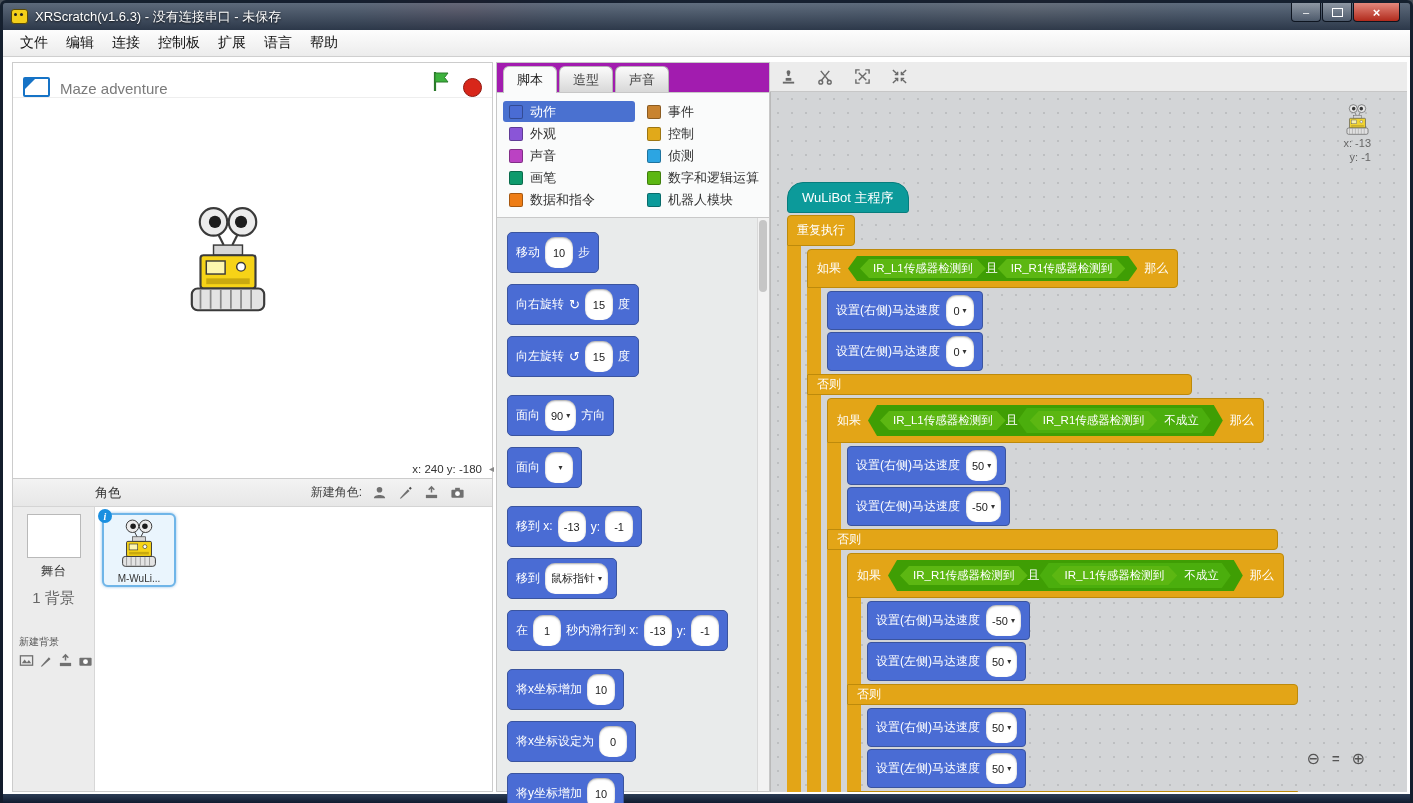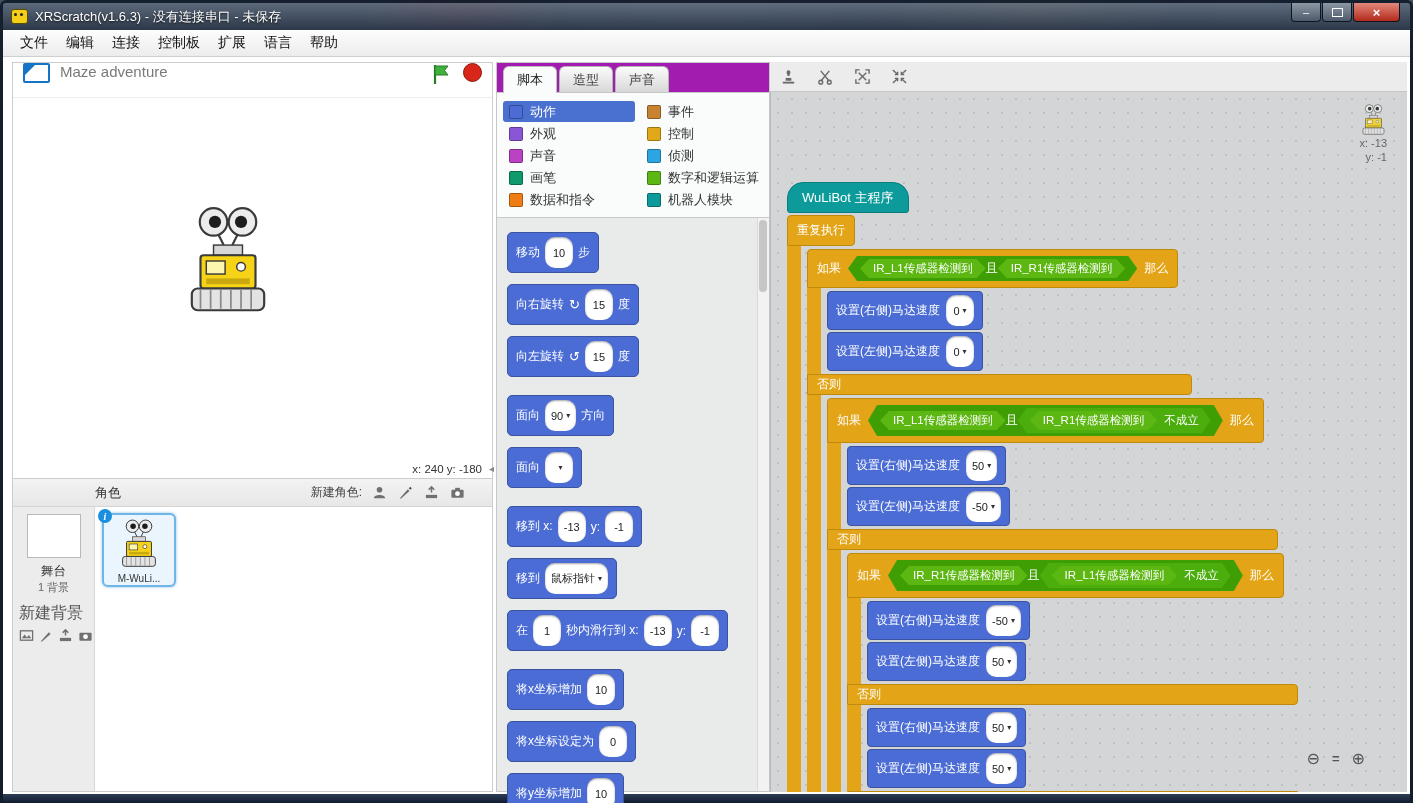--- a/index.html
+++ b/index.html
@@ -24,43 +24,43 @@
   .win-btn .maxglyph{width:9px;height:7px;border:1px solid #fff;display:inline-block}
   .win-btn.close{width:47px;background:linear-gradient(#e4887c,#b12a1c);font-size:13px;font-weight:bold}
   
   .menubar{height:26px;flex:0 0 26px;display:flex;align-items:center;background:linear-gradient(#fdfdfd,#ececec);border-bottom:1px solid #cfcfcf;padding-left:8px}
   .menu-item{font-size:14px;color:#111;padding:3px 9px;cursor:default}
   
   .main{flex:1;min-height:0;background:#fff;display:flex;padding:5px 3px 2px 9px;box-sizing:border-box}
   
   .left-col{width:481px;flex:0 0 481px;display:flex;flex-direction:column;margin-right:3px}
   .stage-box{border:1px solid #ccc;background:#fff}
-  .stage-header{height:34px;display:flex;align-items:flex-start;gap:10px;padding:0 10px;border-bottom:1px solid #eee}
+  .stage-header{height:34px;display:flex;align-items:flex-end;gap:10px;padding:0 10px;border-bottom:1px solid #eee}
   .fs-icon{width:23px;height:16px;border:2px solid #1673c6;border-radius:2px;position:relative;background:#fff}
   .fs-icon::before{content:'';position:absolute;left:0;top:0;border:5px solid transparent;border-top-color:#1673c6;border-left-color:#1673c6}
   .project-title{font-size:15px;color:#7a7a7a;flex:1}
   .stop-icon{width:17px;height:17px;border-radius:50%;background:#d8261a;border:1px solid #8f170f}
   .stage-canvas{height:362px;position:relative;background:#fff}
   .stage-robot{position:absolute;left:168px;top:108px;width:94px;height:110px}
   .stage-footer{height:18px;display:flex;align-items:center;justify-content:flex-end;padding-right:10px;font-size:11.5px;color:#333;position:relative}
   .collapse-arrow{position:absolute;right:-2px;top:3px;color:#888;font-size:10px}
   .sprites-box{flex:1;min-height:0;border:1px solid #ccc;border-top:none;display:flex;flex-direction:column}
   .sprites-header{height:27px;flex:0 0 27px;display:flex;align-items:center;background:linear-gradient(#f3f3f3,#e7e7e7);border-bottom:1px solid #d4d4d4}
   .sprites-header .pad{width:82px;flex:0 0 82px}
   .sprites-title{font-size:13px;color:#333}
   .new-sprite-row{margin-left:auto;display:flex;align-items:center;gap:9px;padding-right:26px}
   .new-sprite-label{font-size:12px;color:#444}
   .mini-icon{width:17px;height:17px;display:inline-flex;align-items:center;justify-content:center}
   .mini-icon svg{width:15px;height:15px}
   .sprites-body{flex:1;min-height:0;display:flex}
   .stage-col{width:82px;flex:0 0 82px;background:#ececec;border-right:1px solid #d7d7d7;text-align:center;padding-top:7px;box-sizing:border-box}
   .stage-thumb{width:52px;height:42px;background:#fff;border:1px solid #b9b9b9;margin:0 auto}
   .stage-col .lbl1{font-size:12.5px;color:#333;margin-top:5px}
-  .stage-col .lbl2{font-size:11px;color:#666;margin-top:0}
-  .stage-col .lbl3{font-size:16px;color:#555;margin-top:8px;text-align:left;padding-left:6px}
+  .stage-col .lbl2{font-size:15px;color:#666;margin-top:9px}
+  .stage-col .lbl3{font-size:10px;color:#555;margin-top:27px;text-align:left;padding-left:6px}
   .backdrop-icons{display:flex;gap:3px;padding-left:5px;margin-top:3px}
   .sprite-list{flex:1;background:#fff;padding:6px 7px}
   .sprite-card{width:70px;height:70px;border:2px solid #6fb5e8;border-radius:6px;background:#eaf5fd;position:relative;box-shadow:0 0 3px rgba(90,160,220,.7)}
   .sprite-card .robot-slot{position:absolute;left:14px;top:4px;width:42px;height:50px}
   .info-icon{position:absolute;left:-6px;top:-6px;width:14px;height:14px;border-radius:50%;background:#1a8fe0;color:#fff;font:italic bold 10px "Liberation Serif",serif;display:flex;align-items:center;justify-content:center}
   .sprite-name{position:absolute;left:0;right:0;bottom:1px;text-align:center;font-size:10px;color:#333}
   
   .mid-col{width:272px;flex:0 0 272px;display:flex;flex-direction:column;border:1px solid #c7c7c7;background:#e9ebeb}
   .tab-row{height:29px;flex:0 0 29px;background:#a21caf;display:flex;align-items:flex-end;padding-left:6px;gap:2px;border-bottom:1px solid #c7c7c7}
   .tab{padding:4px 13px 3px;border:1px solid #b5b5b5;border-bottom:none;border-radius:6px 6px 0 0;background:linear-gradient(#fbfbfb,#d8d8d8);font-size:13px;color:#444}
@@ -81,21 +81,21 @@
   .oval .caret{font-size:8px;margin-left:3px;color:#333}
   .vscroll{position:absolute;top:0;right:0;bottom:0;width:11px;background:#f2f2f2;border-left:1px solid #d9d9d9}
   .vthumb{position:absolute;top:2px;left:1px;width:8px;height:72px;background:#c6c6c6;border-radius:4px}
   
   .right-col{flex:1;min-width:0;display:flex;flex-direction:column}
   .right-top{height:29px;flex:0 0 29px;background:#ececec;border-bottom:1px solid #c7c7c7;display:flex;align-items:center;gap:17px;padding-left:8px}
   .tool-icon{width:20px;height:20px;display:flex;align-items:center;justify-content:center}
   .tool-icon svg{width:17px;height:17px}
   .script-area{flex:1;min-height:0;position:relative;background-color:#d3d5d7;border-left:1px solid #b9b9b9;
     background-image:radial-gradient(#bdbfc1 1px, rgba(0,0,0,0) 1.15px);background-size:14px 14px;overflow:hidden}
-  .sprite-corner{position:absolute;right:20px;top:12px;text-align:right;color:#666;font-size:11px;line-height:14px}
+  .sprite-corner{position:absolute;right:36px;top:12px;text-align:right;color:#666;font-size:11px;line-height:14px}
   .sprite-corner .robot-slot{width:27px;height:32px;margin-left:auto;opacity:.85}
   .zoom-bar{position:absolute;right:42px;bottom:24px;display:flex;gap:12px;align-items:center;color:#555;font-size:16px}
   .zoom-bar .z{cursor:default}
   .zoom-bar .zr{font-size:13px;font-weight:bold}
   
   .script{position:absolute;left:16px;top:90px;display:flex;flex-direction:column;align-items:flex-start}
   .hat{background:#0c9a9a;border:1px solid #077d7d;color:#fff;font-size:13px;padding:6px 14px 5px;border-radius:16px 16px 3px 3px;margin-bottom:2px;white-space:nowrap}
   .cblk{display:flex;flex-direction:column;align-items:flex-start}
   .chead{display:flex;align-items:center;gap:7px;background:#e3a517;border:1px solid #bd8a0b;color:#fff;font-size:12px;padding:6px 9px;border-radius:4px 4px 4px 0;box-sizing:border-box;white-space:nowrap}
   .cbody{display:flex;flex-direction:column;align-items:flex-start;gap:2px;border-left:14px solid #e3a517;padding:3px 0 3px 6px}

